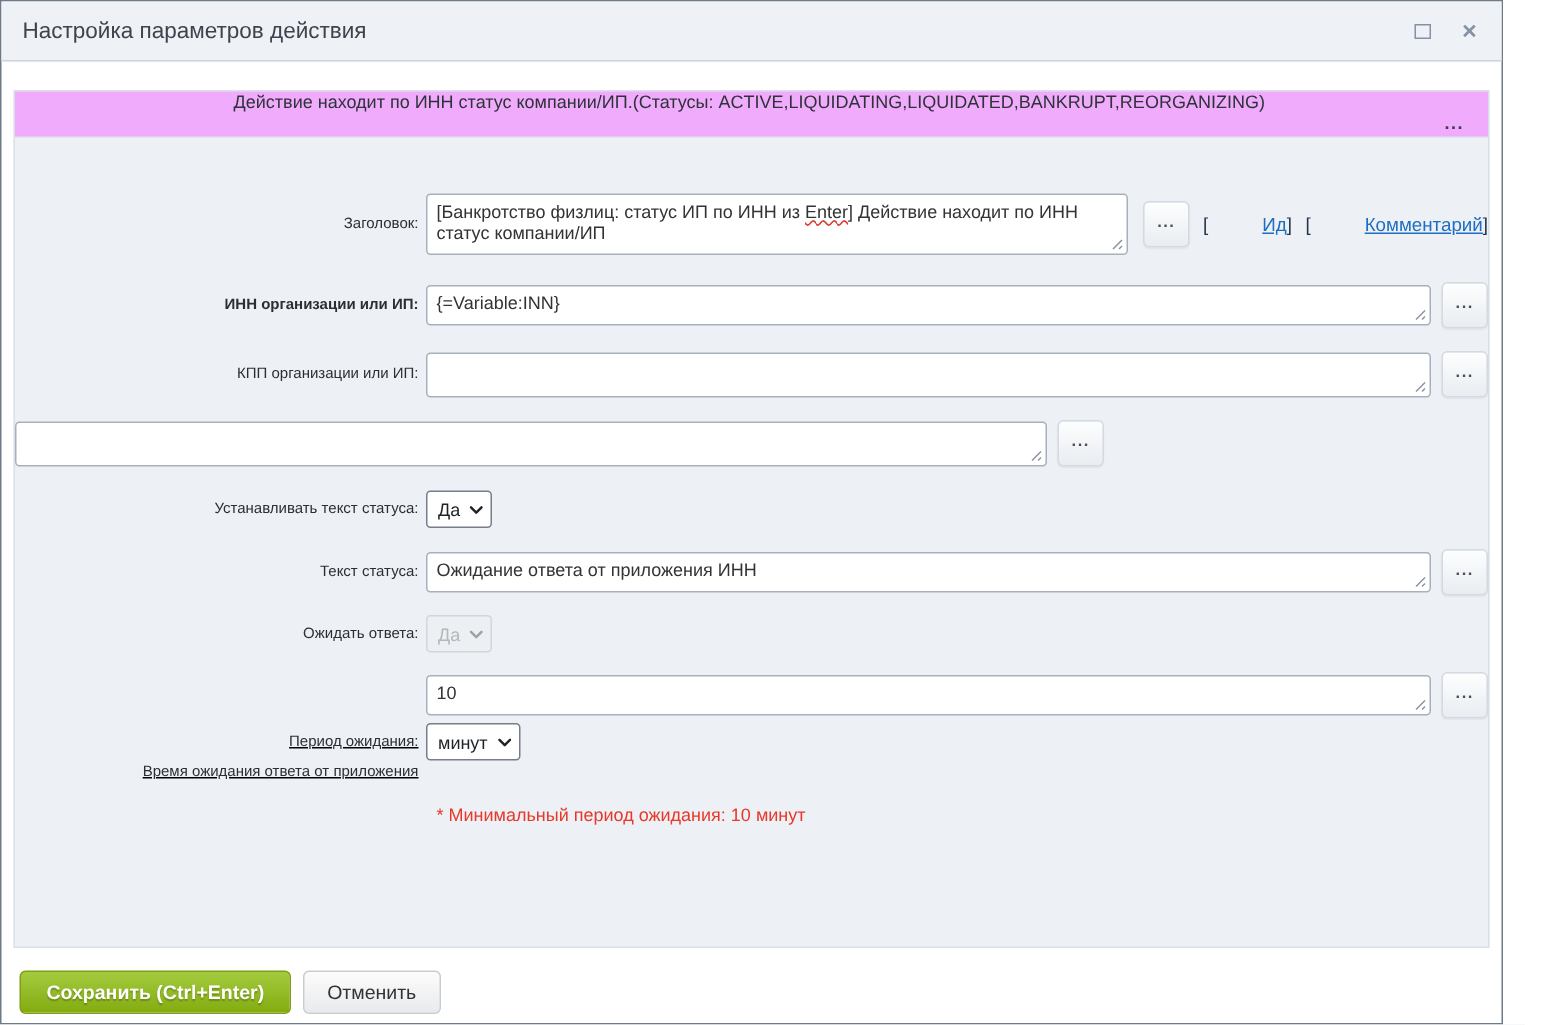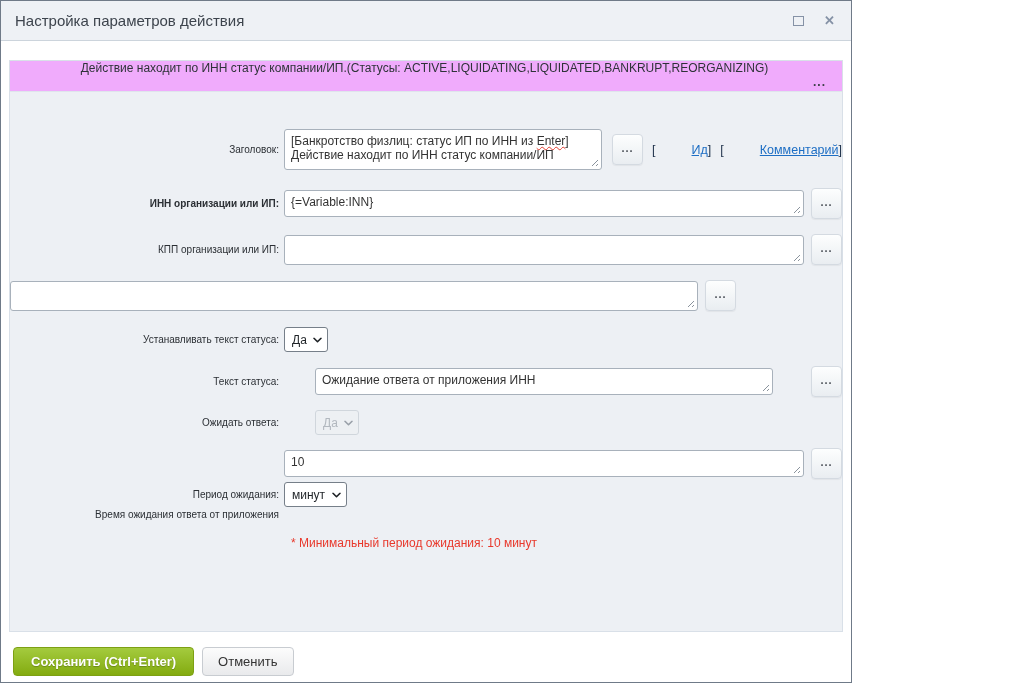--- a/index.html
+++ b/index.html
@@ -3,21 +3,21 @@
 <meta charset="utf-8">
 <style>
   * { margin:0; padding:0; box-sizing:border-box; }
   body {
     font-family: "Liberation Sans", sans-serif;
     background:#fff;
     width:1032px; height:683px;
     overflow:hidden;
   }
   .window {
-    width:852px; height:683px;
+    width:1002px; height:683px;
     border:1px solid #6f7a88;
     background:#fff;
     position:relative;
   }
   
   .titlebar {
     height:40px;
     background:#eef1f5;
     border-bottom:1px solid #ccd4dc;
     display:flex; align-items:center;
@@ -125,23 +125,23 @@
     border-color:#c5ccd3;
     background:#edf0f3;
     color:#9aa1a9;
     cursor:default;
   }
   
   .mb18 { margin-bottom:18px; }
   .mb16 { margin-bottom:16px; }
   .mb15 { margin-bottom:15px; }
   .mb14 { margin-bottom:14px; }
-  .mb13 { margin-bottom:13px;gap:31px; }
+  .mb13 { margin-bottom:13px; }
   .mb3  { margin-bottom:3px; }
-  .row-period { align-items:flex-start; }
+  .row-period { align-items:flex-start;text-decoration:underline; }
   .row-period .label-cell .line1 { line-height:25px; }
   .row-period .label-cell .line2 { line-height:15px; }
   .note {
     margin:14px 0 0 281px;
     font-size:12px; color:#e8382b;
   }
   
   .footer {
     margin-top:15px;
     padding-left:12px;

